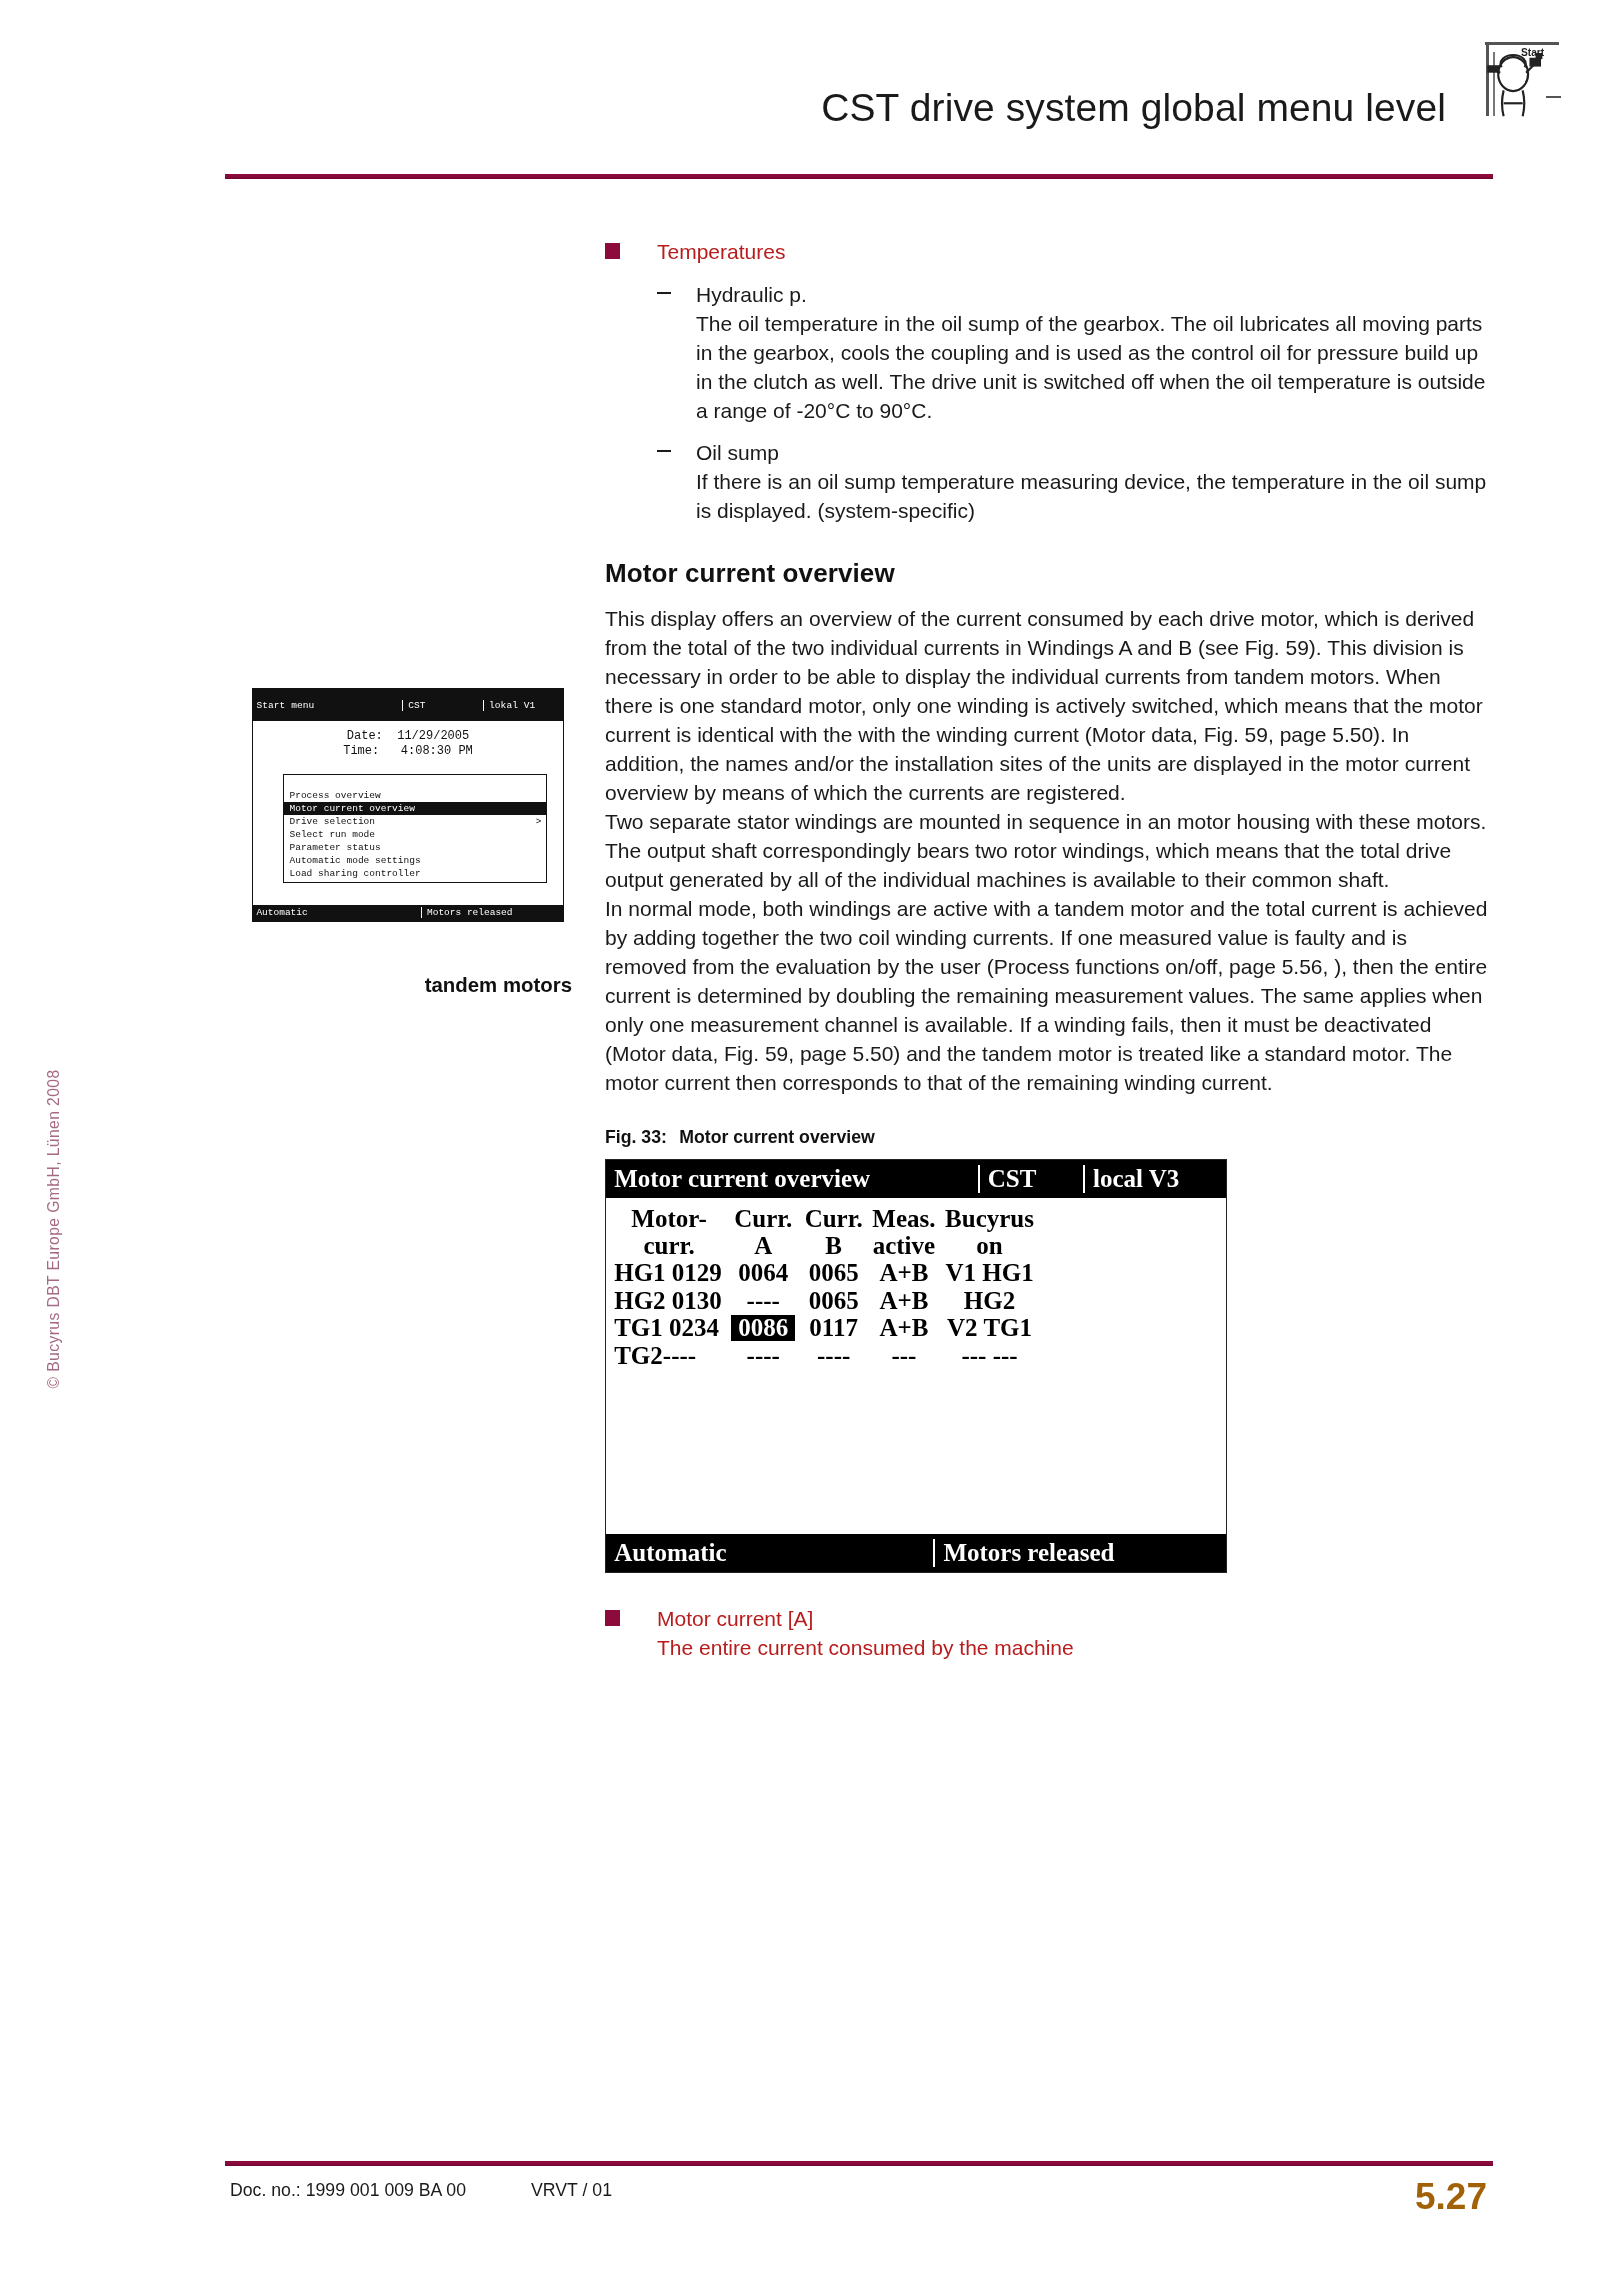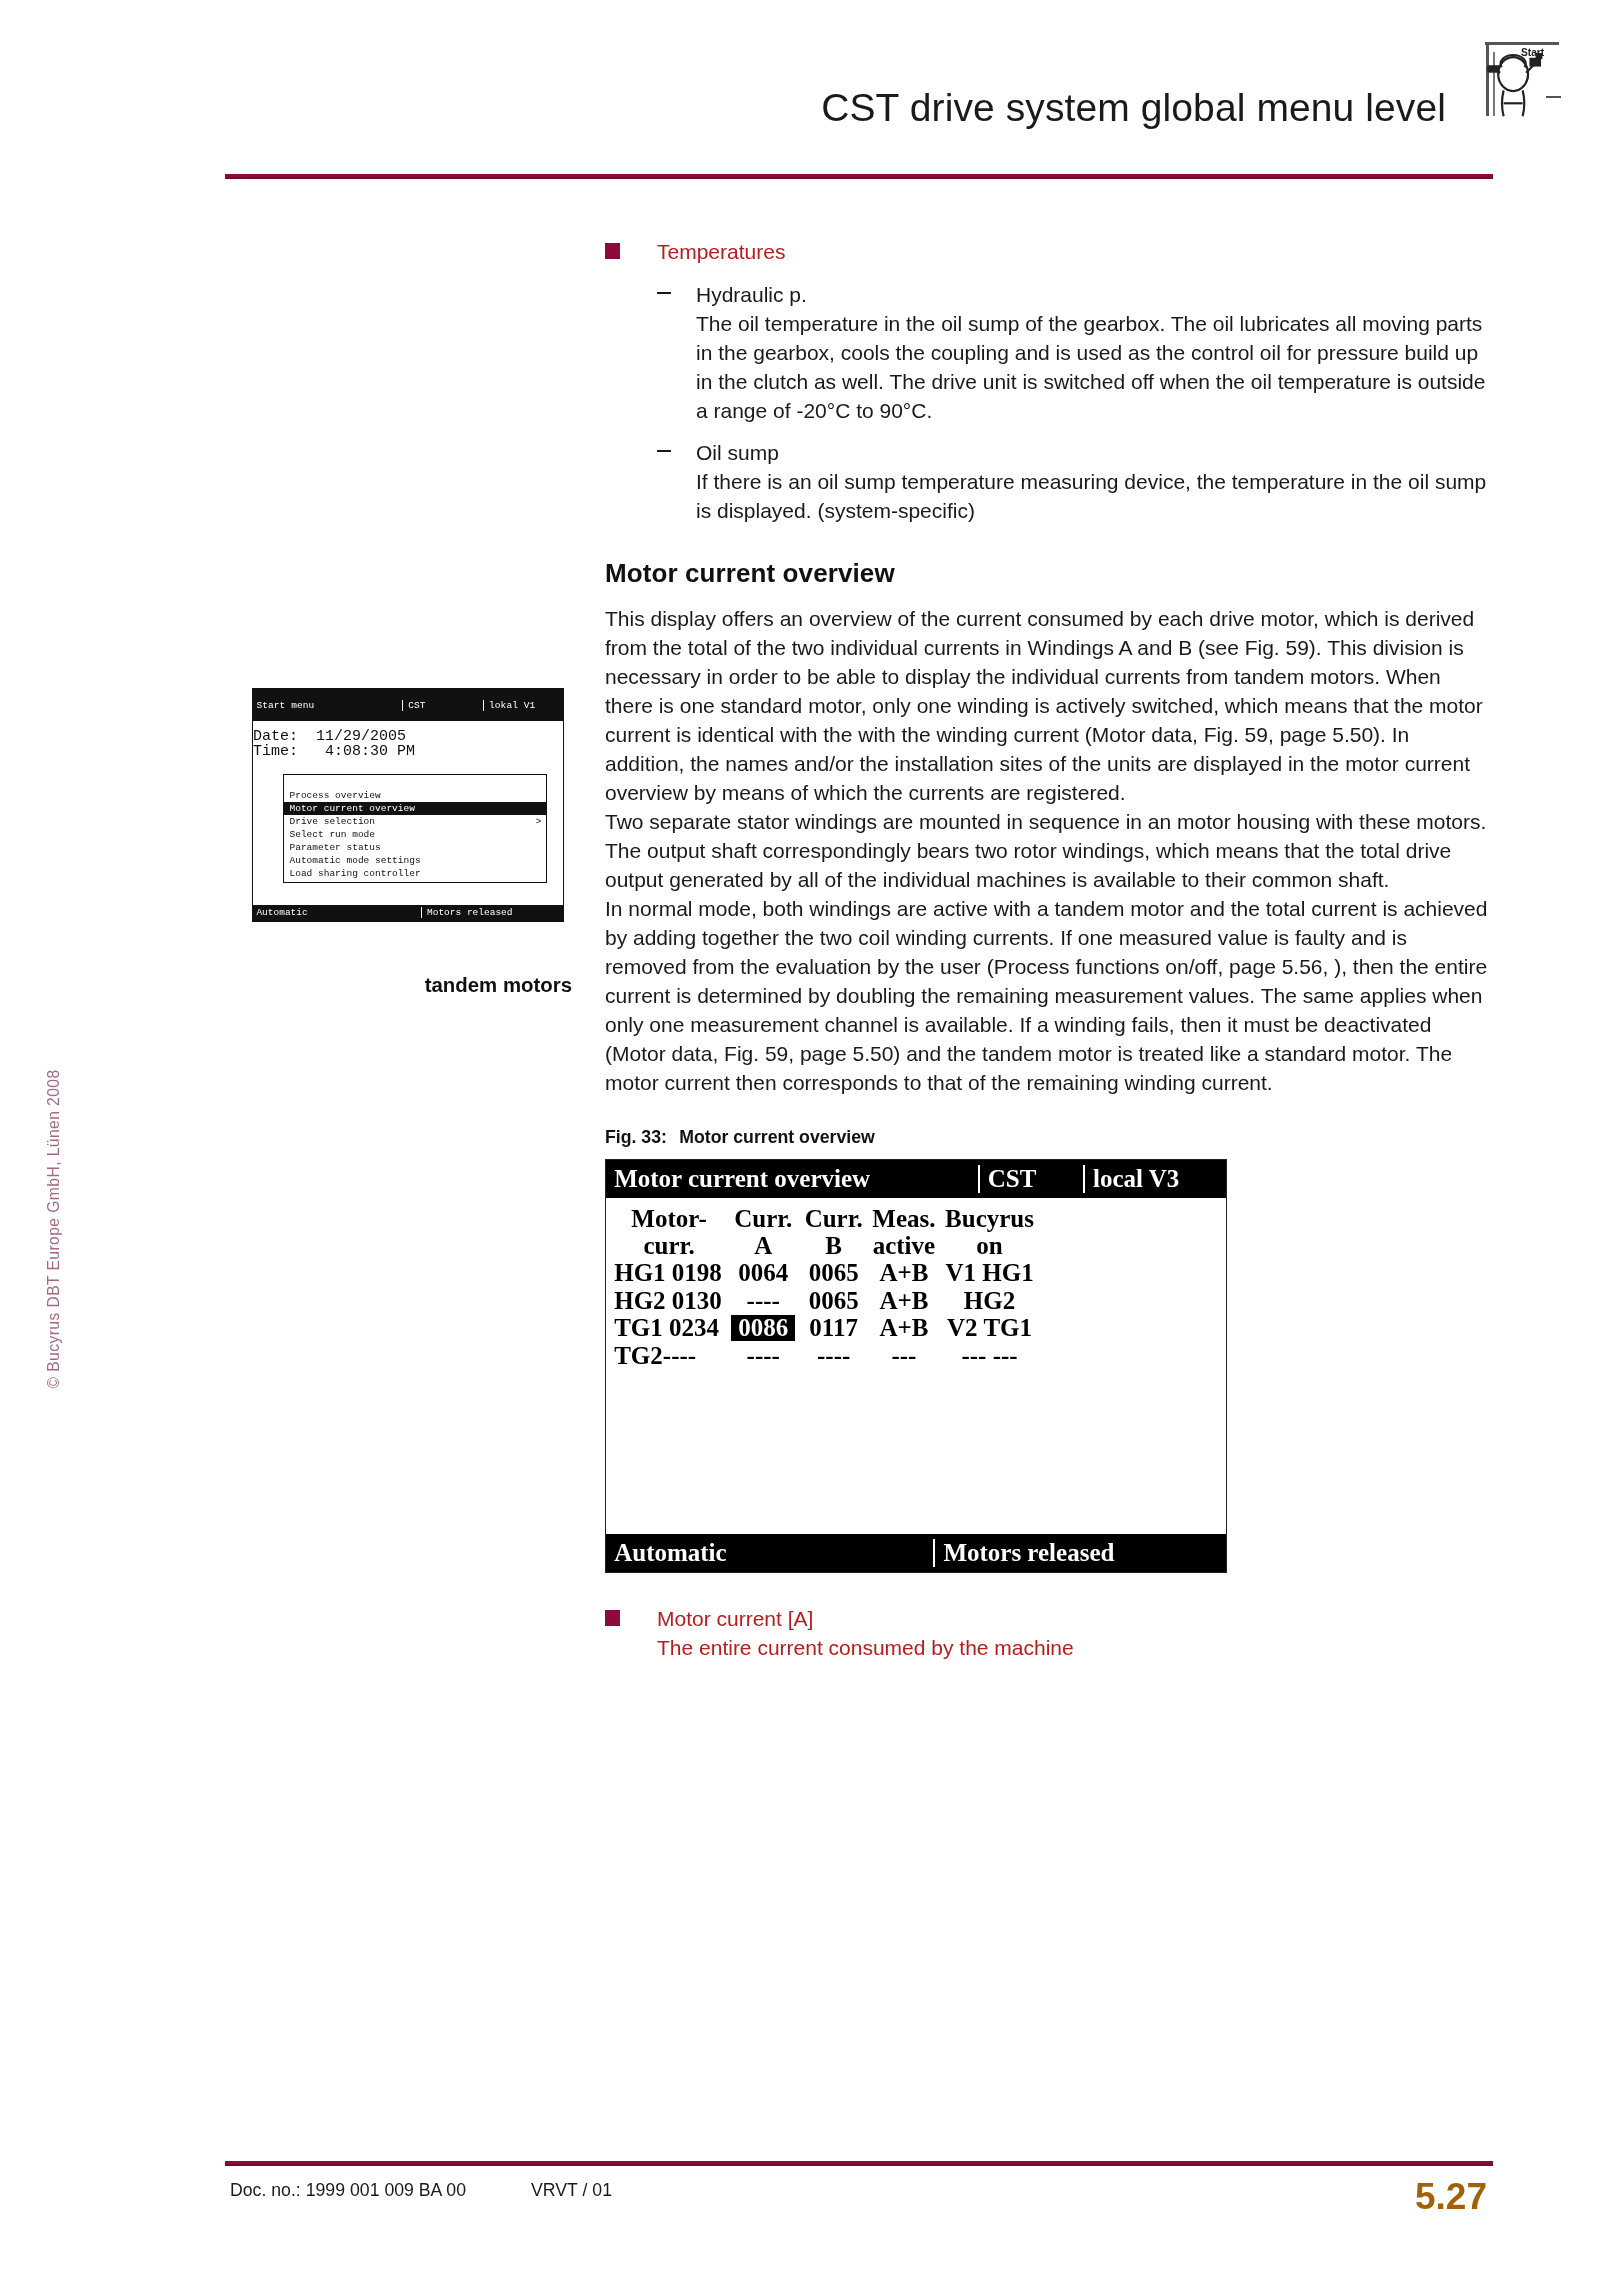--- a/index.html
+++ b/index.html
@@ -122,21 +122,21 @@
     color: #fff;
     height: 32px;
     align-items: center;
     font-size: 9.5px;
     letter-spacing: 0.1px;
   }
   .term-bar .seg1 { flex: 1 1 auto; padding-left: 3.4px; overflow: hidden; white-space: nowrap; }
   .term-bar .seg2 { width: 75px; padding-left: 4.8px; border-left: 1.4px solid #fff; overflow:hidden; white-space: nowrap;}
   .term-bar .seg3 { width: 74px; padding-left: 4.8px; border-left: 1.4px solid #fff; overflow:hidden; white-space: nowrap;}
   .term-body { padding: 8.2px 0 5.5px 0; min-height: 170px; position: relative; }
-  .term-datetime { font-size: 15px; line-height: 15px; }
+  .term-datetime { text-align: center; font-size: 12px; line-height: 15px; }
   .term-datetime .row { white-space: pre; }
   .term-menu {
     margin: 15px 16.4px 0 30px;
     border: 1.4px solid #111;
     padding: 14px 0 2px 0;
     background: #fff;
   }
   .term-menu .mi {
     font-size: 9.5px;
     line-height: 13px;
@@ -457,21 +457,21 @@
           <td class="hdr1">Bucyrus</td>
         </tr>
         <tr>
           <td class="hdr1">curr.</td>
           <td class="hdr1">A</td>
           <td class="hdr1">B</td>
           <td class="hdr1">active</td>
           <td class="hdr1">on</td>
         </tr>
         <tr>
-          <td class="lbl"><span>HG1</span> <span>0198</span></td>
+          <td class="lbl"><span>HG1</span> <span>0129</span></td>
           <td>0064</td>
           <td>0065</td>
           <td>A+B</td>
           <td>V1 HG1</td>
         </tr>
         <tr>
           <td class="lbl"><span>HG2</span> <span>0130</span></td>
           <td>----</td>
           <td>0065</td>
           <td>A+B</td>

